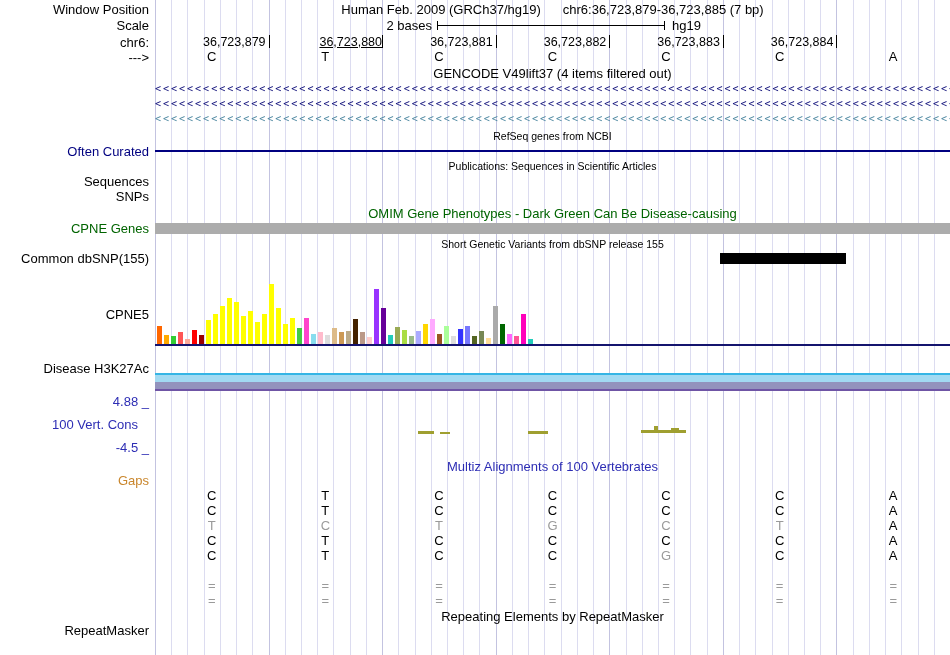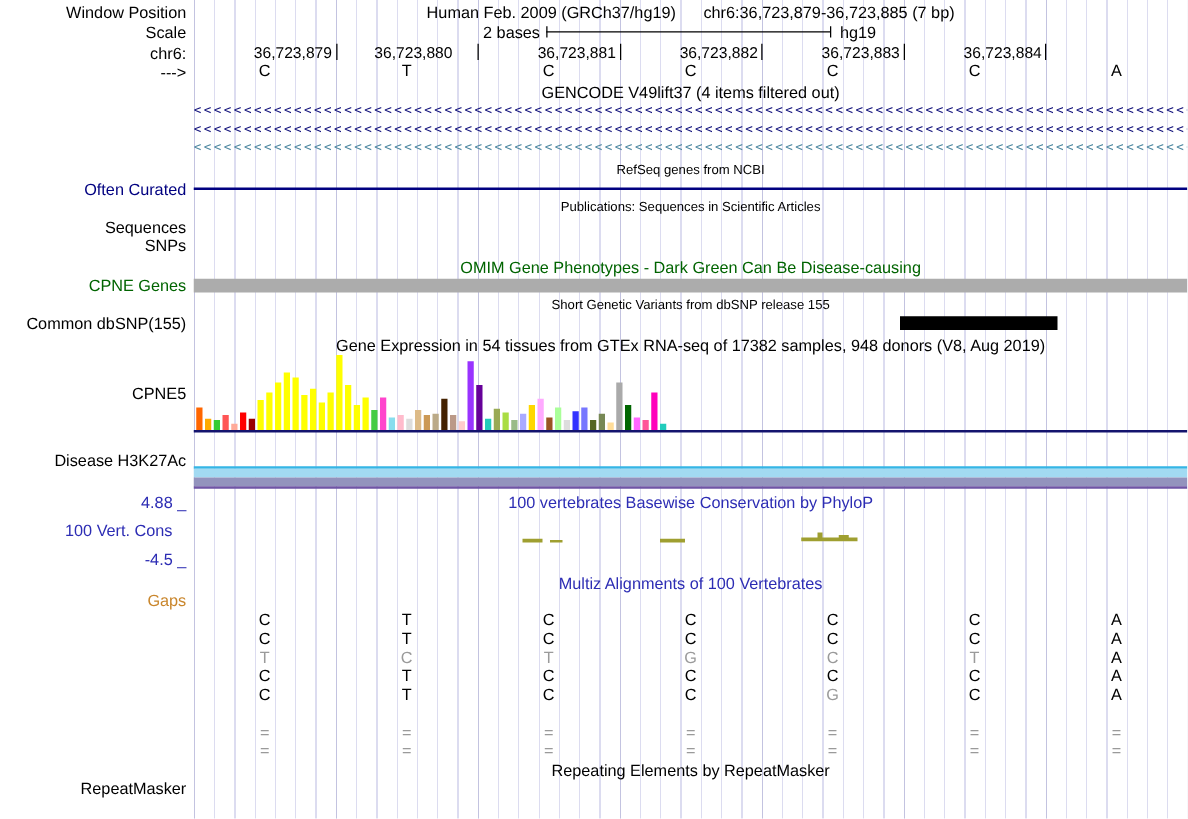--- a/index.html
+++ b/index.html
@@ -41,21 +41,21 @@
 
     <div class="txt" style="top:18px;left:177px;width:100px;text-align:right">2 bases</div>
     <div class="scale-line" style="top:25px;left:282px;width:227px"></div>
     <div class="scale-tick" style="top:21px;left:282px"></div>
     <div class="scale-tick" style="top:21px;left:509px"></div>
     <div class="txt" style="top:18px;left:517px">hg19</div>
 
     <div class="abs" style="top:35px;left:0;width:906px;height:14px">
         <div class="ruler-num" style="left: 34.5714px;">36,723,879</div>
         <div class="ruler-tick" style="left: 113.571px;"></div>
-        <div class="ruler-num" style="left: 131px;">36,723,880</div>
+        <div class="ruler-num" style="left: 151px; text-decoration: underline;">36,723,880</div>
         <div class="ruler-tick" style="left: 227.143px;"></div>
         <div class="ruler-num" style="left: 261.714px;">36,723,881</div>
         <div class="ruler-tick" style="left: 340.714px;"></div>
         <div class="ruler-num" style="left: 375.286px;">36,723,882</div>
         <div class="ruler-tick" style="left: 454.286px;"></div>
         <div class="ruler-num" style="left: 488.857px;">36,723,883</div>
         <div class="ruler-tick" style="left: 567.857px;"></div>
         <div class="ruler-num" style="left: 602.429px;">36,723,884</div>
         <div class="ruler-tick" style="left: 681.429px;"></div>
       </div>
@@ -80,21 +80,20 @@
     <div class="abs" style="top: 150px; left: 0px; width: 795px; height: 2px; background: rgb(0, 0, 128);"></div>
 
     <div class="title small" style="top:160px">Publications: Sequences in Scientific Articles</div>
 
     <div class="title" style="top: 206px; color: rgb(0, 100, 0);">OMIM Gene Phenotypes - Dark Green Can Be Disease-causing</div>
     <div class="abs" style="top: 223px; left: 0px; width: 795px; height: 11px; background: rgb(172, 172, 172);"></div>
 
     <div class="title small" style="top:238px">Short Genetic Variants from dbSNP release 155</div>
     <div class="abs" style="top: 253px; left: 565px; width: 126px; height: 11px; background: rgb(0, 0, 0);"></div>
 
-    <div class="title" style="top:269px">Gene Expression in 54 tissues from GTEx RNA-seq of 17382 samples, 948 donors (V8, Aug 2019)</div>
     <div class="abs" style="top:284px;left:0;width:795px;height:60px">
         <div class="gtex-bar" style="left: 2px; height: 18px; background: rgb(255, 102, 0);"></div>
         <div class="gtex-bar" style="left: 9px; height: 9px; background: rgb(255, 170, 0);"></div>
         <div class="gtex-bar" style="left: 16px; height: 8px; background: rgb(51, 204, 51);"></div>
         <div class="gtex-bar" style="left: 23px; height: 12px; background: rgb(255, 85, 85);"></div>
         <div class="gtex-bar" style="left: 30px; height: 5px; background: rgb(255, 170, 153);"></div>
         <div class="gtex-bar" style="left: 37px; height: 14px; background: rgb(255, 0, 0);"></div>
         <div class="gtex-bar" style="left: 44px; height: 9px; background: rgb(153, 0, 0);"></div>
         <div class="gtex-bar" style="left: 51px; height: 24px; background: rgb(255, 255, 0);"></div>
         <div class="gtex-bar" style="left: 58px; height: 30px; background: rgb(255, 255, 0);"></div>
@@ -144,21 +143,20 @@
         <div class="gtex-bar" style="left: 366px; height: 30px; background: rgb(255, 0, 187);"></div>
         <div class="gtex-bar" style="left: 373px; height: 5px; background: rgb(34, 204, 187);"></div>
       </div>
     <div class="abs" style="top: 344px; left: 0px; width: 795px; height: 2px; background: rgb(20, 20, 110);"></div>
 
     <div class="abs" style="top: 373px; left: 0px; width: 795px; height: 2px; background: rgb(53, 181, 229);"></div>
     <div class="abs" style="top: 375px; left: 0px; width: 795px; height: 7px; background: rgb(162, 218, 242);"></div>
     <div class="abs" style="top: 382px; left: 0px; width: 795px; height: 7px; background: rgb(147, 147, 189);"></div>
     <div class="abs" style="top: 389px; left: 0px; width: 795px; height: 2px; background: rgb(111, 85, 165);"></div>
 
-    <div class="title" style="top: 394px; color: rgb(45, 45, 180);">100 vertebrates Basewise Conservation by PhyloP</div>
     <div class="abs" style="top:0;left:0">
         <div class="mark" style="left: 263px; top: 431px; width: 16px; height: 3px; background: rgb(159, 159, 48);"></div>
         <div class="mark" style="left: 285px; top: 432px; width: 10px; height: 2px; background: rgb(159, 159, 48);"></div>
         <div class="mark" style="left: 373px; top: 431px; width: 20px; height: 3px; background: rgb(159, 159, 48);"></div>
         <div class="mark" style="left: 486px; top: 430px; width: 45px; height: 3px; background: rgb(159, 159, 48);"></div>
         <div class="mark" style="left: 499px; top: 426px; width: 4px; height: 5px; background: rgb(159, 159, 48);"></div>
         <div class="mark" style="left: 516px; top: 428px; width: 8px; height: 4px; background: rgb(159, 159, 48);"></div>
       </div>
 
     <div class="title" style="top: 459px; color: rgb(45, 45, 180);">Multiz Alignments of 100 Vertebrates</div>

